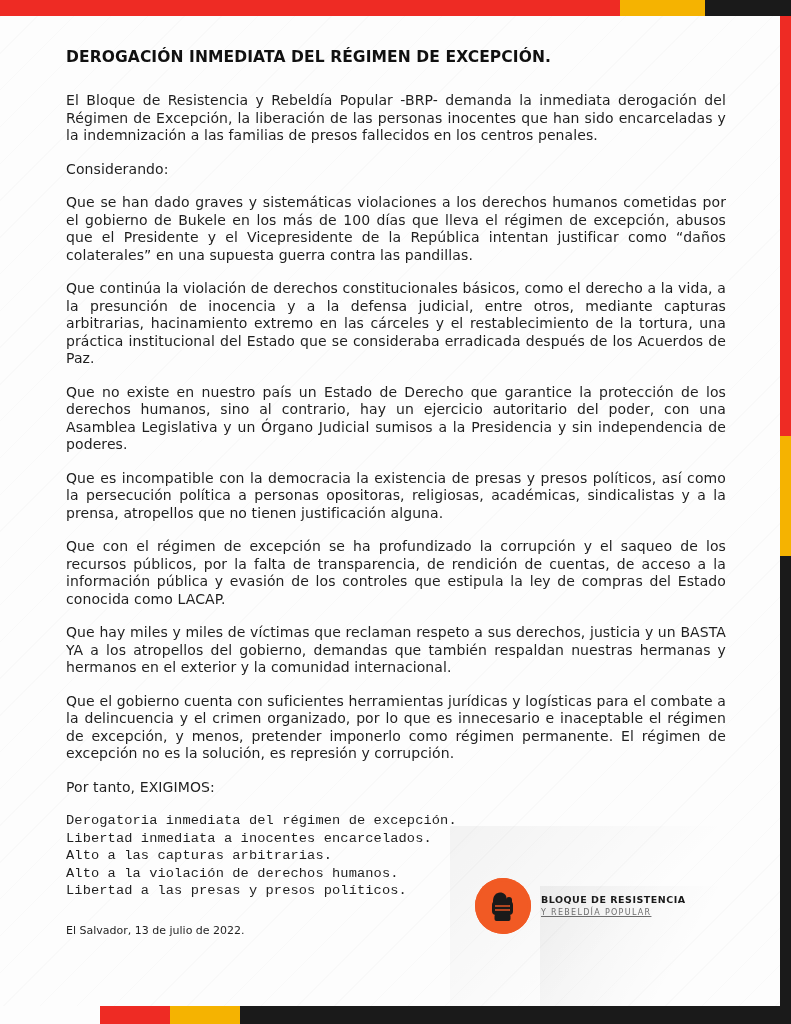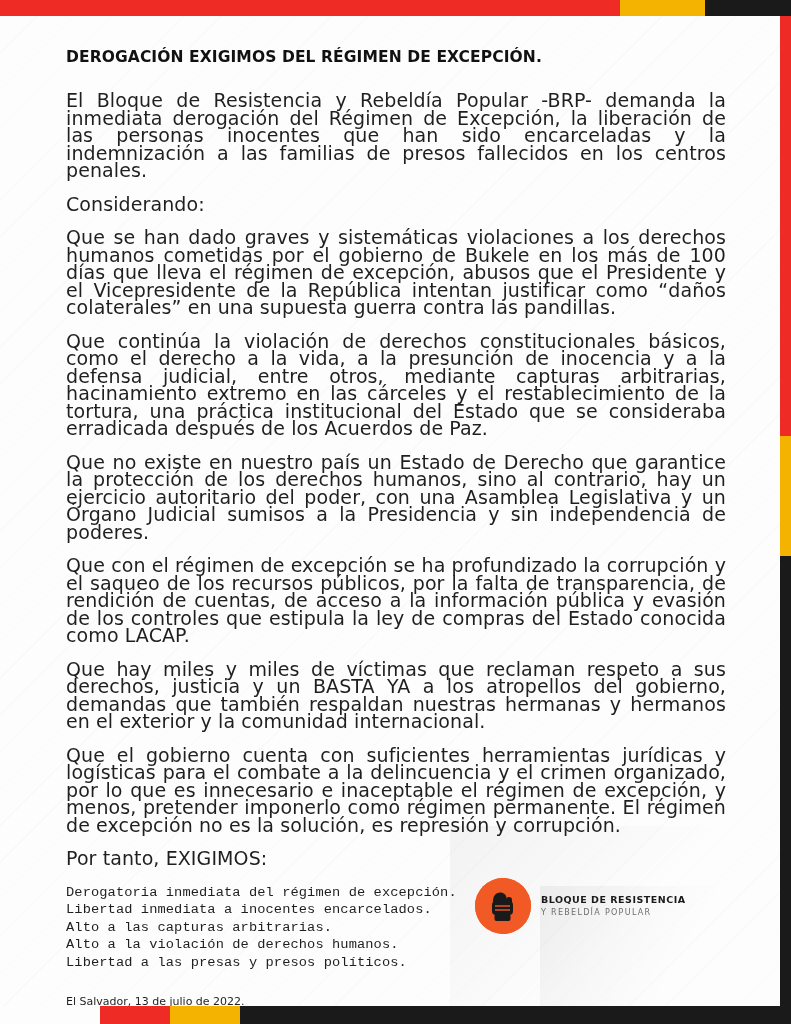--- a/index.html
+++ b/index.html
@@ -103,21 +103,21 @@
   .doc-title {
     font-family: "DejaVu Sans", sans-serif;
     font-weight: bold;
     font-size: 15.5px;
     letter-spacing: 0.1px;
     margin: 0 0 26px 0;
     color: #111111;
   }
 
   .para {
-    font-size: 19px;
+    font-size: 14px;
     line-height: 17.5px;
     text-align: justify;
     margin: 0 0 16px 0;
     color: #1f1f1f;
     letter-spacing: 0.1px;
   }
 
   .para.plain {
     text-align: left;
   }
@@ -171,20 +171,21 @@
     letter-spacing: 0.5px;
     color: #1a1a1a;
     display: block;
   }
   .logo-text .l2 {
     font-size: 8px;
     letter-spacing: 1.3px;
     color: #6d6d6d;
     display: block;
     margin-top: 2px;
+    text-decoration: underline;
   }
 </style>
 </head>
 <body>
 
 <div class="page">
 
   <div class="texture"></div>
 
   <div class="topbar">
@@ -195,27 +196,28 @@
 
   <div class="right-ribbon ribbon-red"></div>
   <div class="right-ribbon ribbon-yellow"></div>
   <div class="right-ribbon ribbon-black"></div>
 
   <div class="fold"></div>
   <div class="fold2"></div>
 
   <div class="doc">
 
-    <h1 class="doc-title">DEROGACIÓN EXIGIMOS DEL RÉGIMEN DE EXCEPCIÓN.</h1>
+    <h1 class="doc-title">DEROGACIÓN INMEDIATA DEL RÉGIMEN DE EXCEPCIÓN.</h1>
 
     <p class="para">El Bloque de Resistencia y Rebeldía Popular -BRP- demanda la inmediata derogación del Régimen de Excepción, la liberación de las personas inocentes que han sido encarceladas y la indemnización a las familias de presos fallecidos en los centros penales.</p>
     <p class="para plain">Considerando:</p>
     <p class="para">Que se han dado graves y sistemáticas violaciones a los derechos humanos cometidas por el gobierno de Bukele en los más de 100 días que lleva el régimen de excepción, abusos que el Presidente y el Vicepresidente de la República intentan justificar como “daños colaterales” en una supuesta guerra contra las pandillas.</p>
     <p class="para">Que continúa la violación de derechos constitucionales básicos, como el derecho a la vida, a la presunción de inocencia y a la defensa judicial, entre otros, mediante capturas arbitrarias, hacinamiento extremo en las cárceles y el restablecimiento de la tortura, una práctica institucional del Estado que se consideraba erradicada después de los Acuerdos de Paz.</p>
     <p class="para">Que no existe en nuestro país un Estado de Derecho que garantice la protección de los derechos humanos, sino al contrario, hay un ejercicio autoritario del poder, con una Asamblea Legislativa y un Órgano Judicial sumisos a la Presidencia y sin independencia de poderes.</p>
+    <p class="para">Que es incompatible con la democracia la existencia de presas y presos políticos, así como la persecución política a personas opositoras, religiosas, académicas, sindicalistas y a la prensa, atropellos que no tienen justificación alguna.</p>
     <p class="para">Que con el régimen de excepción se ha profundizado la corrupción y el saqueo de los recursos públicos, por la falta de transparencia, de rendición de cuentas, de acceso a la información pública y evasión de los controles que estipula la ley de compras del Estado conocida como LACAP.</p>
     <p class="para">Que hay miles y miles de víctimas que reclaman respeto a sus derechos, justicia y un BASTA YA a los atropellos del gobierno, demandas que también respaldan nuestras hermanas y hermanos en el exterior y la comunidad internacional.</p>
     <p class="para">Que el gobierno cuenta con suficientes herramientas jurídicas y logísticas para el combate a la delincuencia y el crimen organizado, por lo que es innecesario e inaceptable el régimen de excepción, y menos, pretender imponerlo como régimen permanente. El régimen de excepción no es la solución, es represión y corrupción.</p>
     <p class="para plain">Por tanto, EXIGIMOS:</p>
 
     <div class="demands">
       <div class="demand-line">Derogatoria inmediata del régimen de excepción.</div>
       <div class="demand-line">Libertad inmediata a inocentes encarcelados.</div>
       <div class="demand-line">Alto a las capturas arbitrarias.</div>
       <div class="demand-line">Alto a la violación de derechos humanos.</div>

